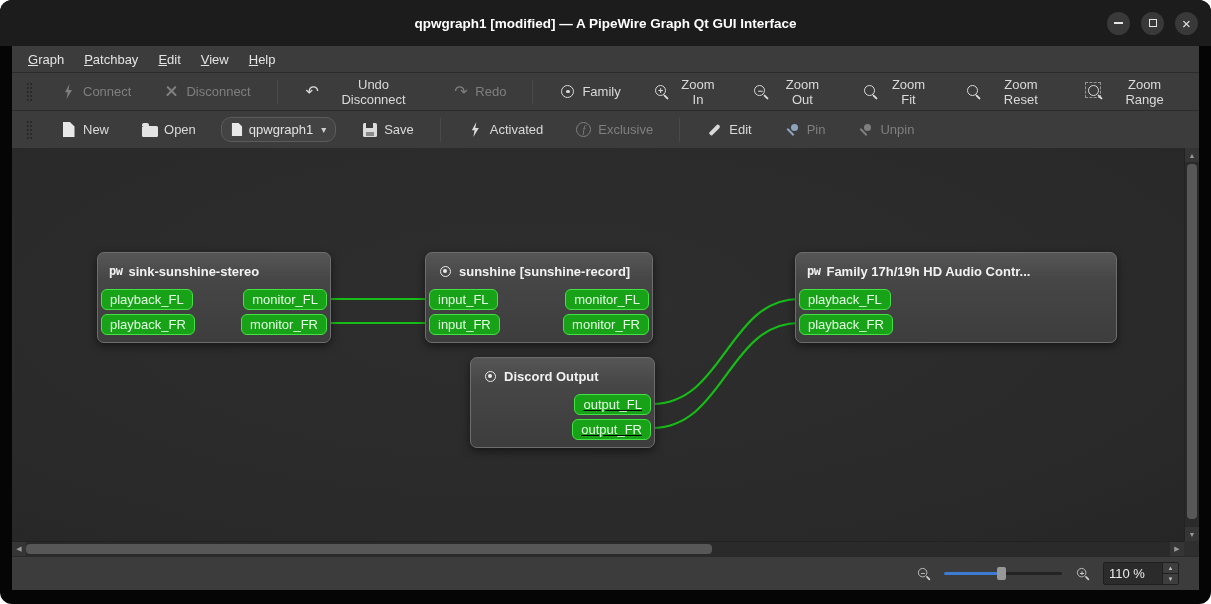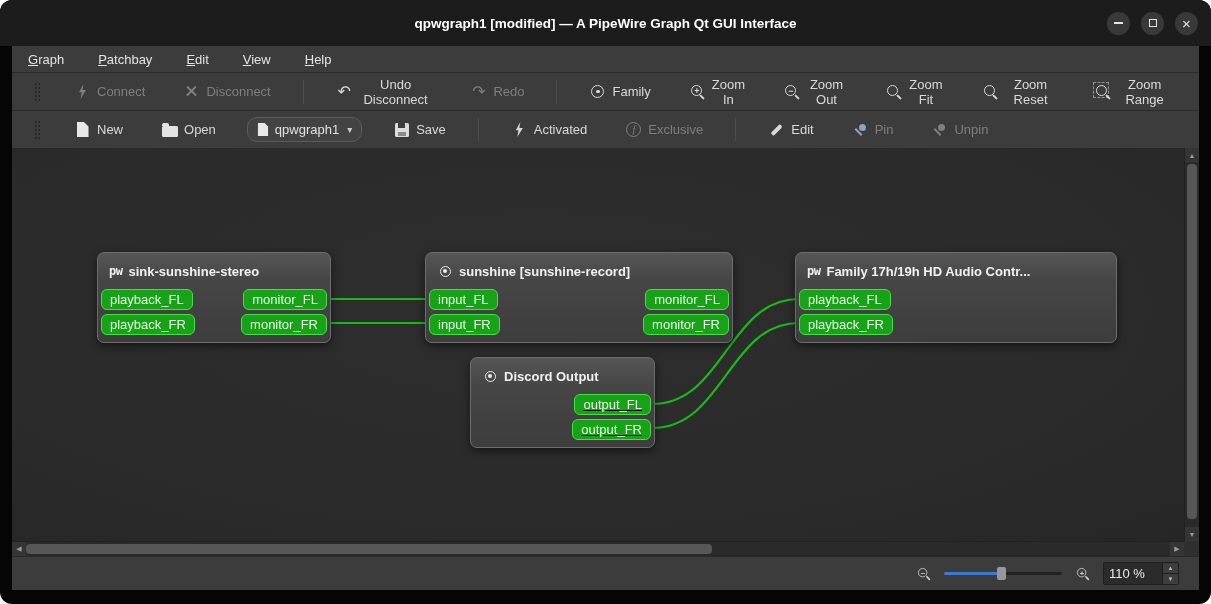--- a/index.html
+++ b/index.html
@@ -15,27 +15,27 @@
   .winbtns { position:absolute; right:13px; top:0; height:100%; display:flex; align-items:center; gap:11px; }
   .wbtn { width:23px; height:23px; border-radius:50%; background:#393939; display:flex;
           align-items:center; justify-content:center; cursor:pointer; }
   .w-min { width:9px; height:2px; background:#e6e6e6; display:block; }
   .w-max { width:8px; height:8px; border:1.5px solid #e6e6e6; display:block; }
   .w-close { color:#e6e6e6; font-size:15px; line-height:1; }
 
   .appbody { flex:1; padding:0 12px 14px; display:flex; flex-direction:column; min-height:0; }
 
   
-  .menubar { height:26px; background:#3c3c3c; display:flex; align-items:center; padding:8px 6px; gap:14px; flex:0 0 auto; }
+  .menubar { height:26px; background:#3c3c3c; display:flex; align-items:center; padding:8px 6px; gap:0; flex:0 0 auto; }
   .mitem { color:#e4e4e4; font-size:13px; padding:3px 10px; border-radius:3px; display:inline-block; cursor:pointer; }
   .mitem::first-letter { text-decoration:underline; }
 
   
   .toolbar { height:38px; background:#3c3c3c; border-top:1px solid #2c2c2c; display:flex;
-             align-items:center; padding:0 16px; gap:16px; flex:0 0 auto; }
+             align-items:center; padding:0 8px; gap:10px; flex:0 0 auto; }
   .grip { width:7px; height:20px; margin:0 6px;
           background-image:radial-gradient(circle, #272727 1px, transparent 1.4px);
           background-size:3.5px 4px; cursor:grab; flex:0 0 auto; }
   .tbtn { display:flex; align-items:center; gap:6px; background:transparent; border:none;
           color:#dadada; font-size:13px; font-family:inherit; padding:5px 11px; border-radius:3px; cursor:pointer; }
   .tbtn.disabled { color:#7f7f7f; cursor:default; }
   .sep { width:1px; height:24px; background:#2d2d2d; border-right:1px solid #4a4a4a; margin:0 5px; flex:0 0 auto; }
 
   
   .ic { width:17px; height:17px; display:inline-flex; align-items:center; justify-content:center;
@@ -284,21 +284,21 @@
             <div class="prow">
               <span class="port">playback_FL</span>
               <span class="port">monitor_FL</span>
             </div>
             <div class="prow">
               <span class="port">playback_FR</span>
               <span class="port">monitor_FR</span>
             </div>
           </div>
 
-          <div class="node" style="left:413px; top:104px; width:308px;">
+          <div class="node" style="left:413px; top:104px; width:228px;">
             <div class="node-header">
               <span class="nicon-rec"></span>
               <span class="ntitle">sunshine [sunshine-record]</span>
             </div>
             <div class="prow">
               <span class="port">input_FL</span>
               <span class="port">monitor_FL</span>
             </div>
             <div class="prow">
               <span class="port">input_FR</span>

